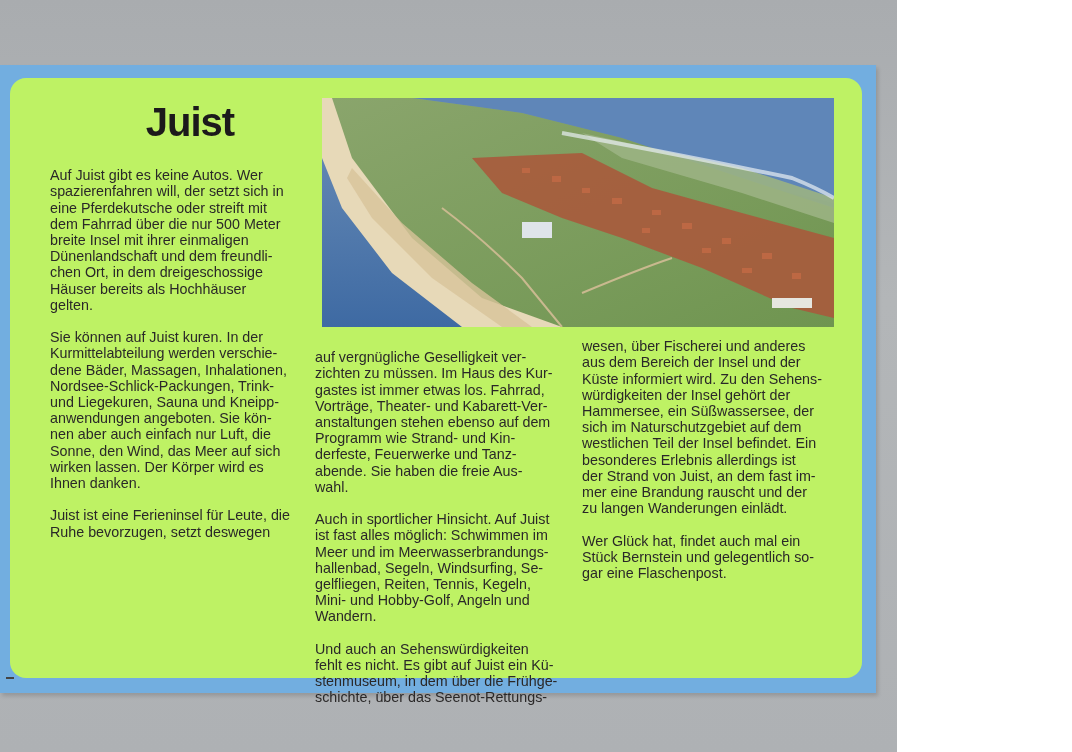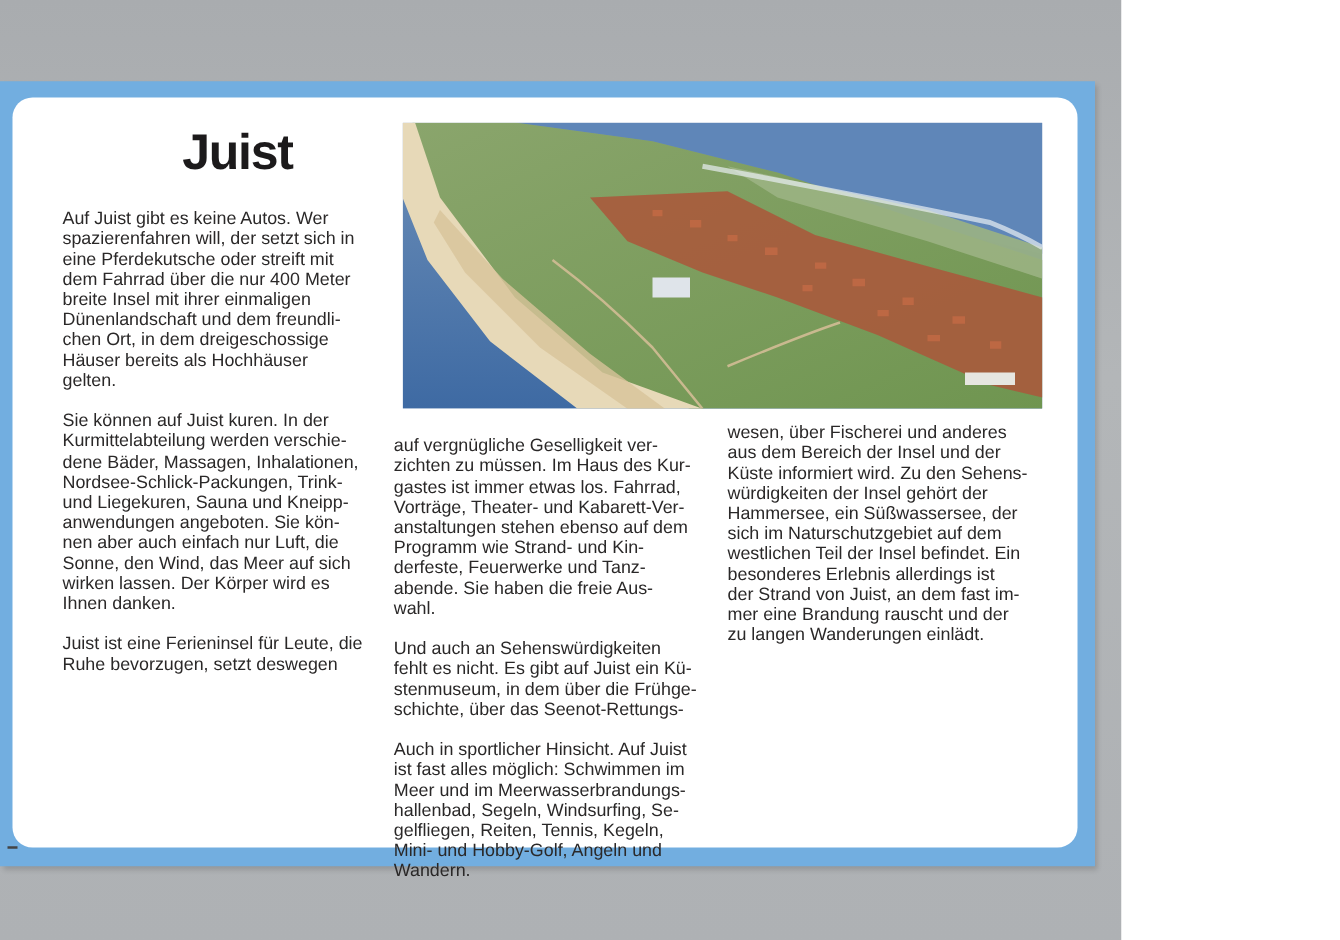--- a/index.html
+++ b/index.html
@@ -12,21 +12,21 @@
     position: absolute; left: 0; top: 0; width: 897px; height: 752px;
     background: linear-gradient(180deg, #a9acaf 0%, #b3b6b8 40%, #aeb1b4 100%);
   }
   .card-frame {
     position: absolute; left: 0; top: 65px; width: 876px; height: 628px;
     background: #72aee0;
     box-shadow: 2px 3px 4px rgba(0,0,0,0.15);
   }
   .card-inner {
     position: absolute; left: 10px; top: 13px; width: 852px; height: 600px;
-    background: #ffffff;
+    background: #bef264;
     border-radius: 16px;
   }
   .title {
     position: absolute; left: 125px; top: 22px; width: 110px;
     font-size: 40px; font-weight: bold; color: #1c1a1b;
     letter-spacing: -1px; text-align: center;
   }
   .photo {
     position: absolute; left: 312px; top: 20px; width: 512px; height: 229px;
     overflow: hidden;
@@ -107,21 +107,21 @@
         <path d="M120,110 Q160,140 200,180 L240,229" stroke="#c9b98f" stroke-width="2" fill="none"></path>
         <path d="M260,195 Q320,170 350,160" stroke="#c9b98f" stroke-width="2" fill="none"></path>
         <rect x="450" y="200" width="40" height="10" fill="#e6e6e0"></rect>
       </svg>
     </div>
 
     <div class="col col1">
       <p>Auf Juist gibt es keine Autos. Wer
 spazierenfahren will, der setzt sich in
 eine Pferdekutsche oder streift mit
-dem Fahrrad über die nur 400 Meter
+dem Fahrrad über die nur 500 Meter
 breite Insel mit ihrer einmaligen
 Dünenlandschaft und dem freundli-
 chen Ort, in dem dreigeschossige
 Häuser bereits als Hochhäuser
 gelten.</p>
       <p>Sie können auf Juist kuren. In der
 Kurmittelabteilung werden verschie-
 dene Bäder, Massagen, Inhalationen,
 Nordsee-Schlick-Packungen, Trink-
 und Liegekuren, Sauna und Kneipp-
@@ -137,44 +137,47 @@
     <div class="col col2">
       <p>auf vergnügliche Geselligkeit ver-
 zichten zu müssen. Im Haus des Kur-
 gastes ist immer etwas los. Fahrrad,
 Vorträge, Theater- und Kabarett-Ver-
 anstaltungen stehen ebenso auf dem
 Programm wie Strand- und Kin-
 derfeste, Feuerwerke und Tanz-
 abende. Sie haben die freie Aus-
 wahl.</p>
-      <p>Und auch an Sehenswürdigkeiten
-fehlt es nicht. Es gibt auf Juist ein Kü-
-stenmuseum, in dem über die Frühge-
-schichte, über das Seenot-Rettungs-</p>
       <p>Auch in sportlicher Hinsicht. Auf Juist
 ist fast alles möglich: Schwimmen im
 Meer und im Meerwasserbrandungs-
 hallenbad, Segeln, Windsurfing, Se-
 gelfliegen, Reiten, Tennis, Kegeln,
 Mini- und Hobby-Golf, Angeln und
 Wandern.</p>
+      <p>Und auch an Sehenswürdigkeiten
+fehlt es nicht. Es gibt auf Juist ein Kü-
+stenmuseum, in dem über die Frühge-
+schichte, über das Seenot-Rettungs-</p>
     </div>
 
     <div class="col col3">
       <p>wesen, über Fischerei und anderes
 aus dem Bereich der Insel und der
 Küste informiert wird. Zu den Sehens-
 würdigkeiten der Insel gehört der
 Hammersee, ein Süßwassersee, der
 sich im Naturschutzgebiet auf dem
 westlichen Teil der Insel befindet. Ein
 besonderes Erlebnis allerdings ist
 der Strand von Juist, an dem fast im-
 mer eine Brandung rauscht und der
 zu langen Wanderungen einlädt.</p>
+      <p>Wer Glück hat, findet auch mal ein
+Stück Bernstein und gelegentlich so-
+gar eine Flaschenpost.</p>
     </div>
 
 
   </div>
 </div>
 
 <div class="edge-mark"></div>
 
 </body></html>

